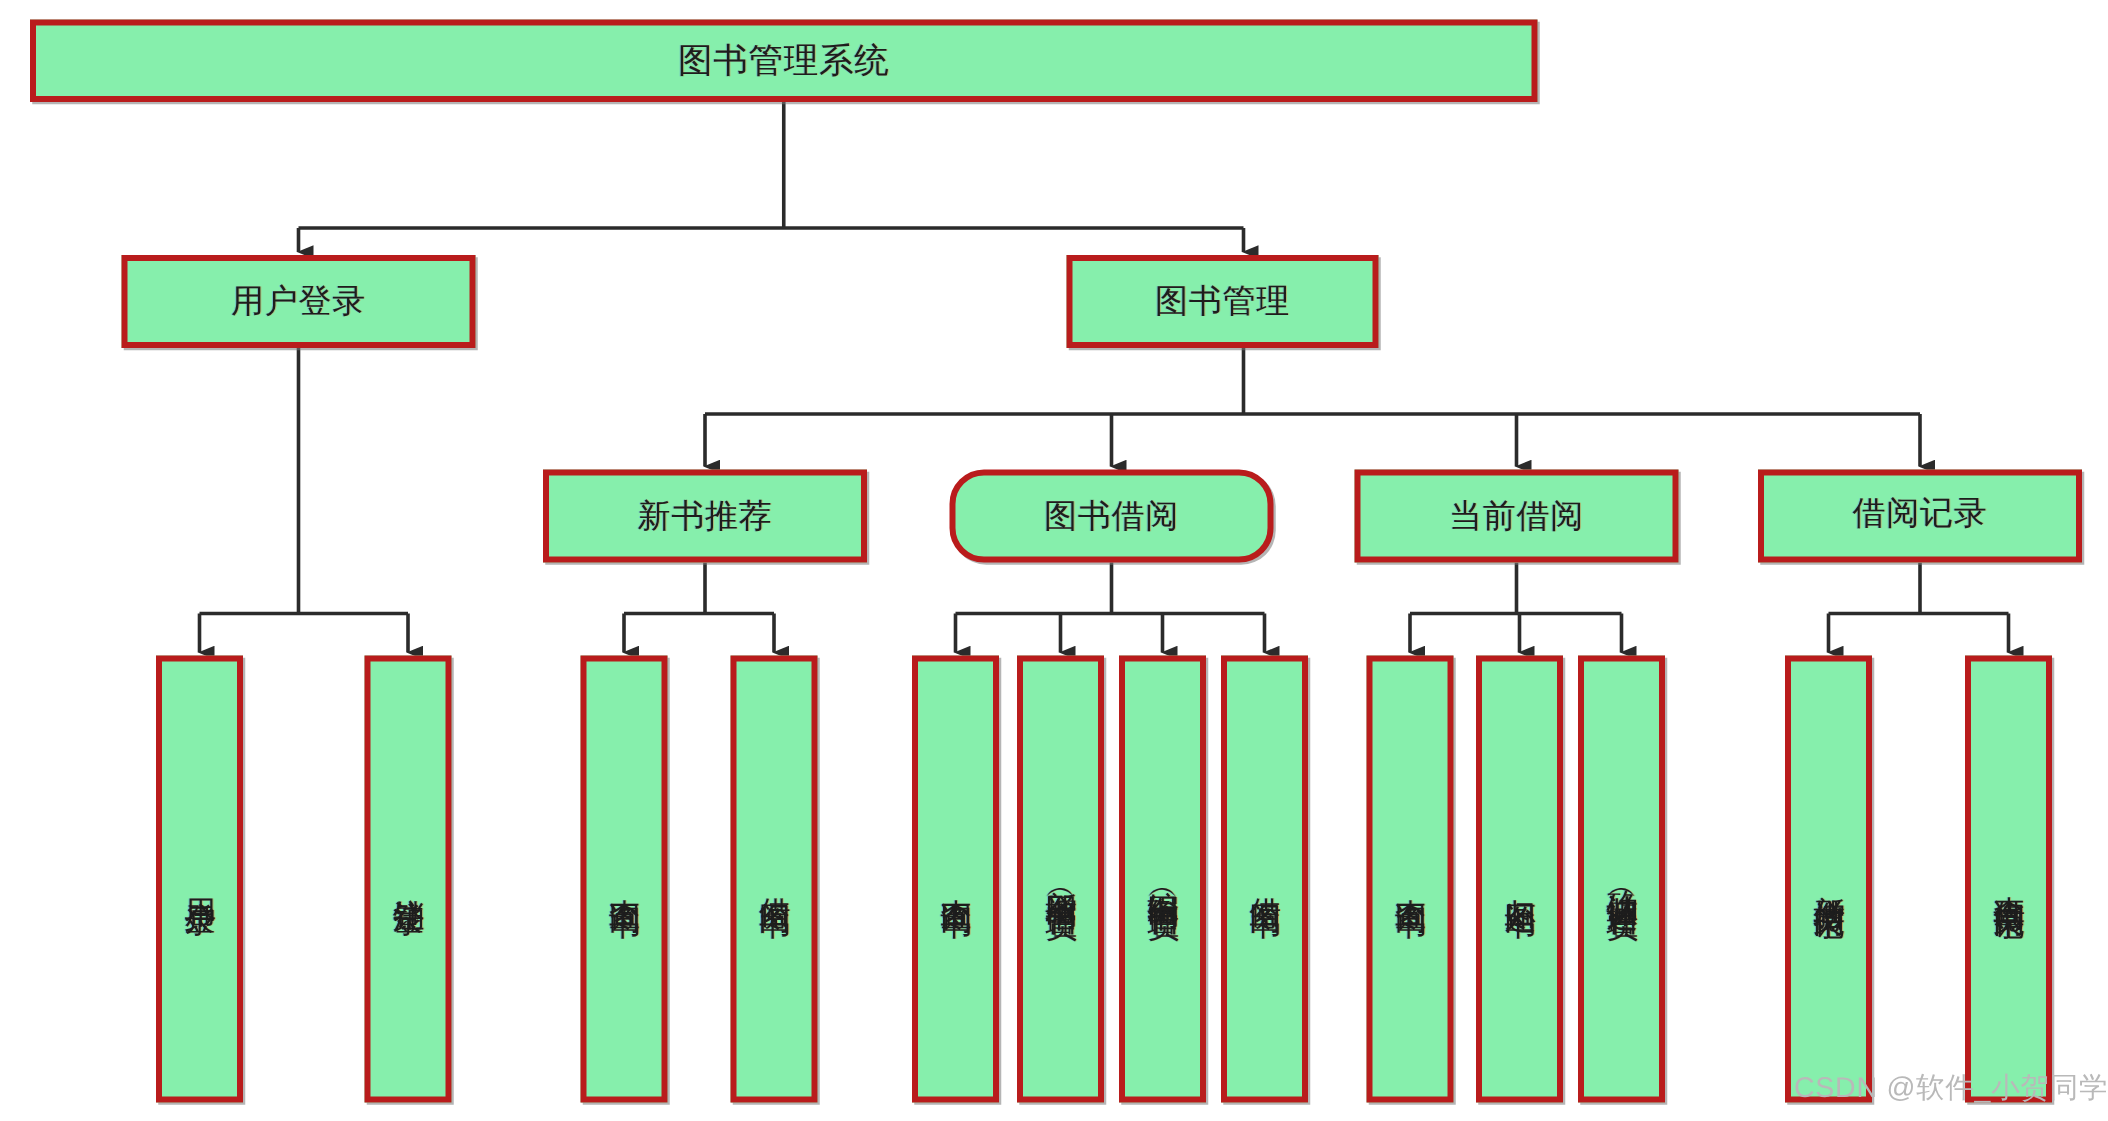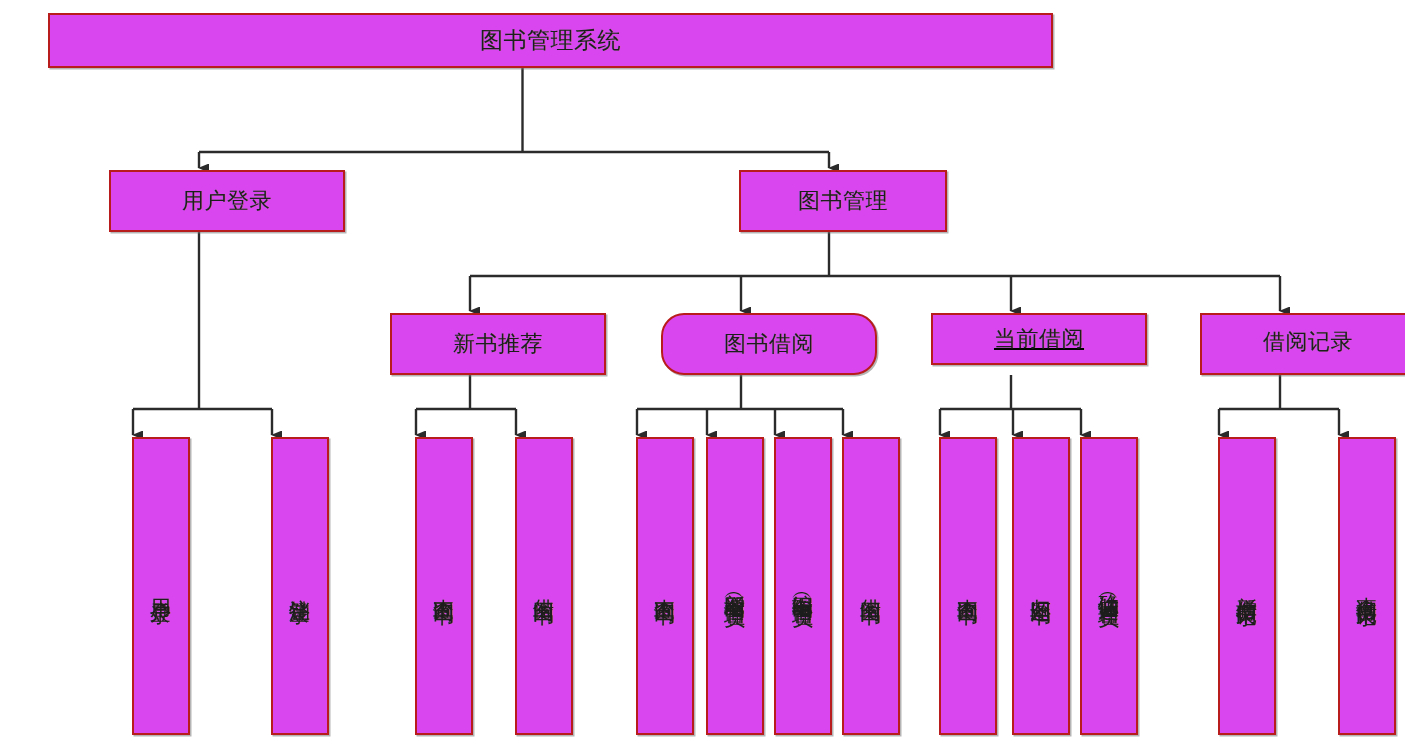--- a/index.html
+++ b/index.html
@@ -20,27 +20,26 @@
     position: absolute;
     left: 0;
     top: 0;
     width: 1405px;
     height: 747px;
     pointer-events: none;
   }
   .node {
     position: absolute;
     box-sizing: border-box;
-    background: #d946ef;
-    border: 2px solid #b91c1c;
+    background: #86efac;
+    border: 4px solid #b91c1c;
     display: flex;
     align-items: center;
     justify-content: center;
     box-shadow: 1.5px 1.5px 0 rgba(120,120,120,0.55);
-    margin-left: 28px;
   }
   .node .label {
     color: #1d1d1d;
     font-size: 22px;
     line-height: 1.12;
     letter-spacing: 0.5px;
     white-space: nowrap;
     text-shadow: 0.6px 0 0 rgba(210,130,60,0.45), -0.6px 0 0 rgba(90,140,220,0.45);
   }
   .node.horizontal .label {
@@ -124,21 +123,21 @@
       </div>
       <div class="node horizontal" style="left: 711px; top: 170px; width: 208px; height: 62px;">
         <span class="label">图书管理</span>
       </div>
       <div class="node horizontal" style="left: 362px; top: 313px; width: 216px; height: 62px;">
         <span class="label">新书推荐</span>
       </div>
       <div class="node horizontal" style="left: 633px; top: 313px; width: 216px; height: 62px; border-radius: 23px;">
         <span class="label">图书借阅</span>
       </div>
-      <div class="node horizontal" style="left: 903px; top: 313px; width: 216px; height: 52px; text-decoration: underline;">
+      <div class="node horizontal" style="left: 903px; top: 313px; width: 216px; height: 62px;">
         <span class="label">当前借阅</span>
       </div>
       <div class="node horizontal" style="left: 1172px; top: 313px; width: 216px; height: 62px; font-family: Liberation Mono, monospace;">
         <span class="label">借阅记录</span>
       </div>
       <div class="node vertical" style="left: 104px; top: 437px; width: 58px; height: 298px;">
         <span class="label">用户登录</span>
       </div>
       <div class="node vertical" style="left: 243px; top: 437px; width: 58px; height: 298px;">
         <span class="label">注销登录</span>
@@ -171,14 +170,15 @@
         <span class="label">确认归还（管理员）</span>
       </div>
       <div class="node vertical" style="left: 1190px; top: 437px; width: 58px; height: 298px;">
         <span class="label">新增借阅记录</span>
       </div>
       <div class="node vertical" style="left: 1310px; top: 437px; width: 58px; height: 298px;">
         <span class="label">查询借阅记录</span>
       </div>
     </div>
 
+  <div class="watermark" style="left: 1196px; top: 712px;">CSDN @软件_小贺同学</div>
 
 </div>
 
 </body></html>

